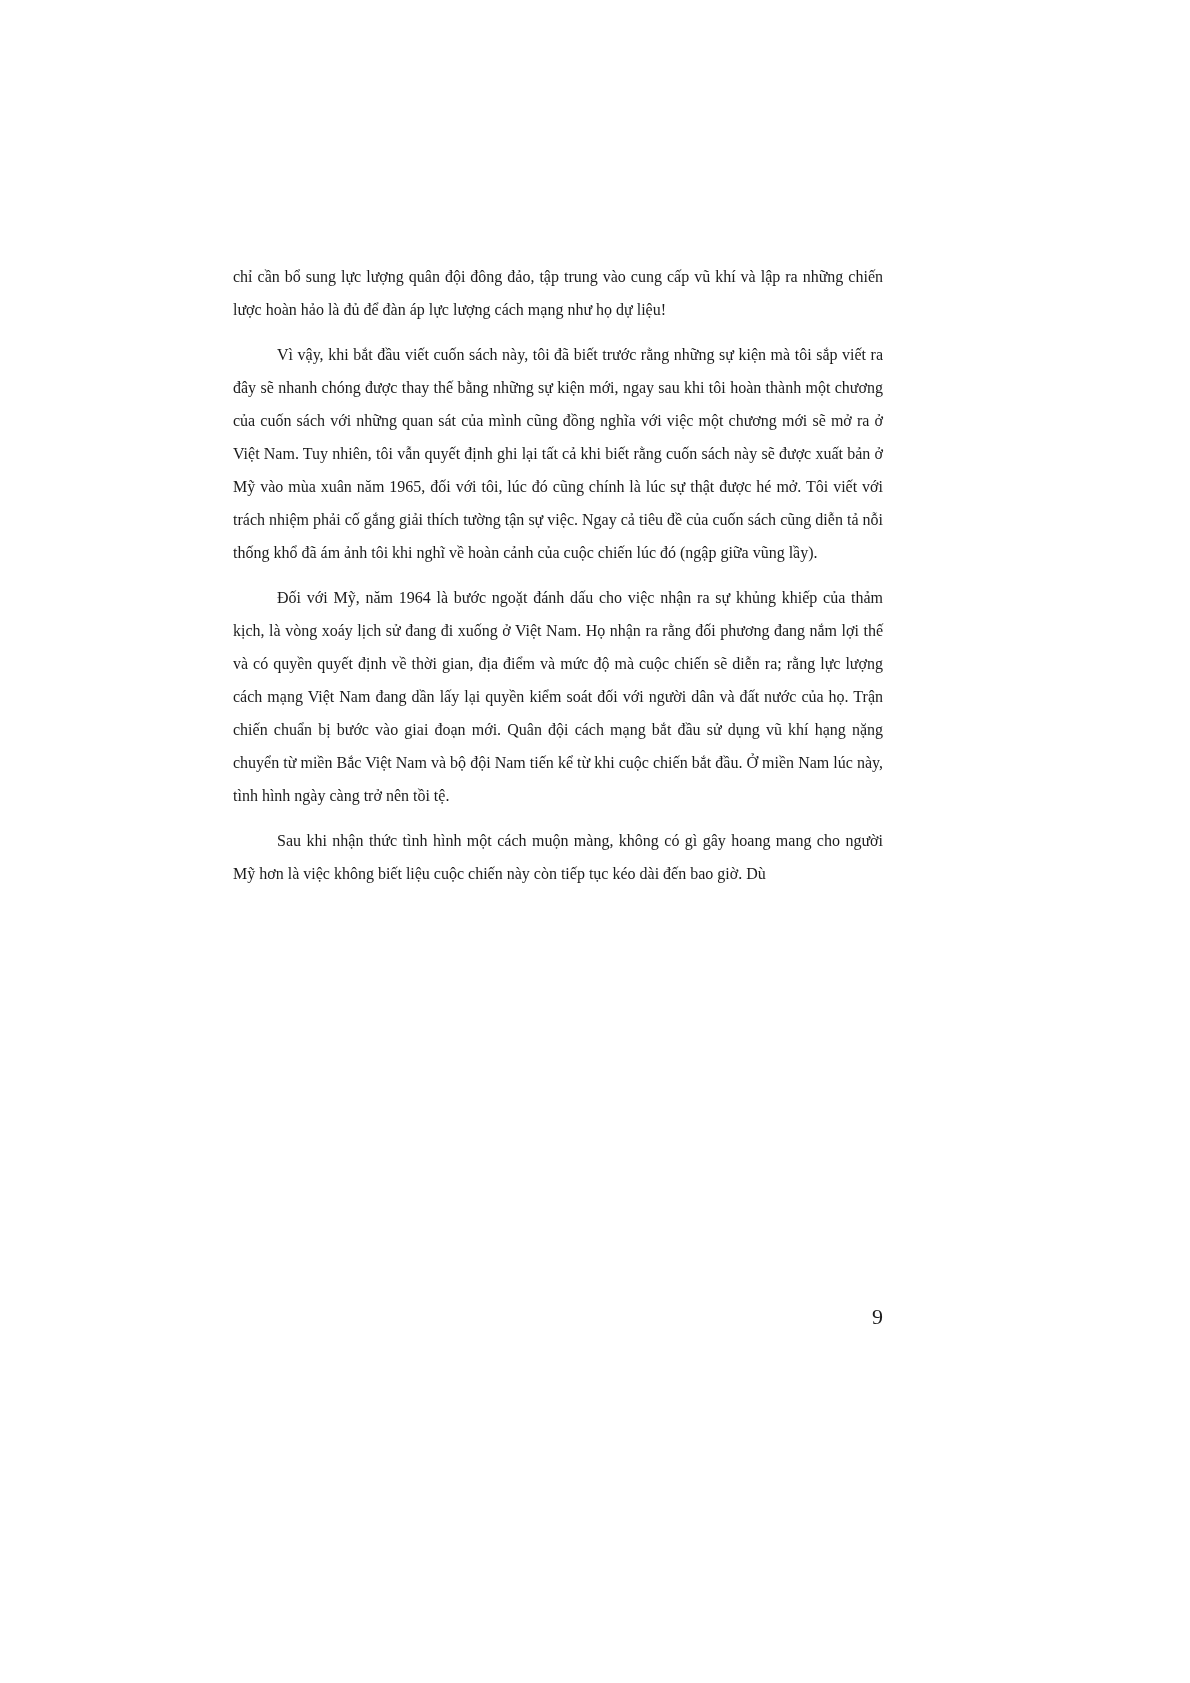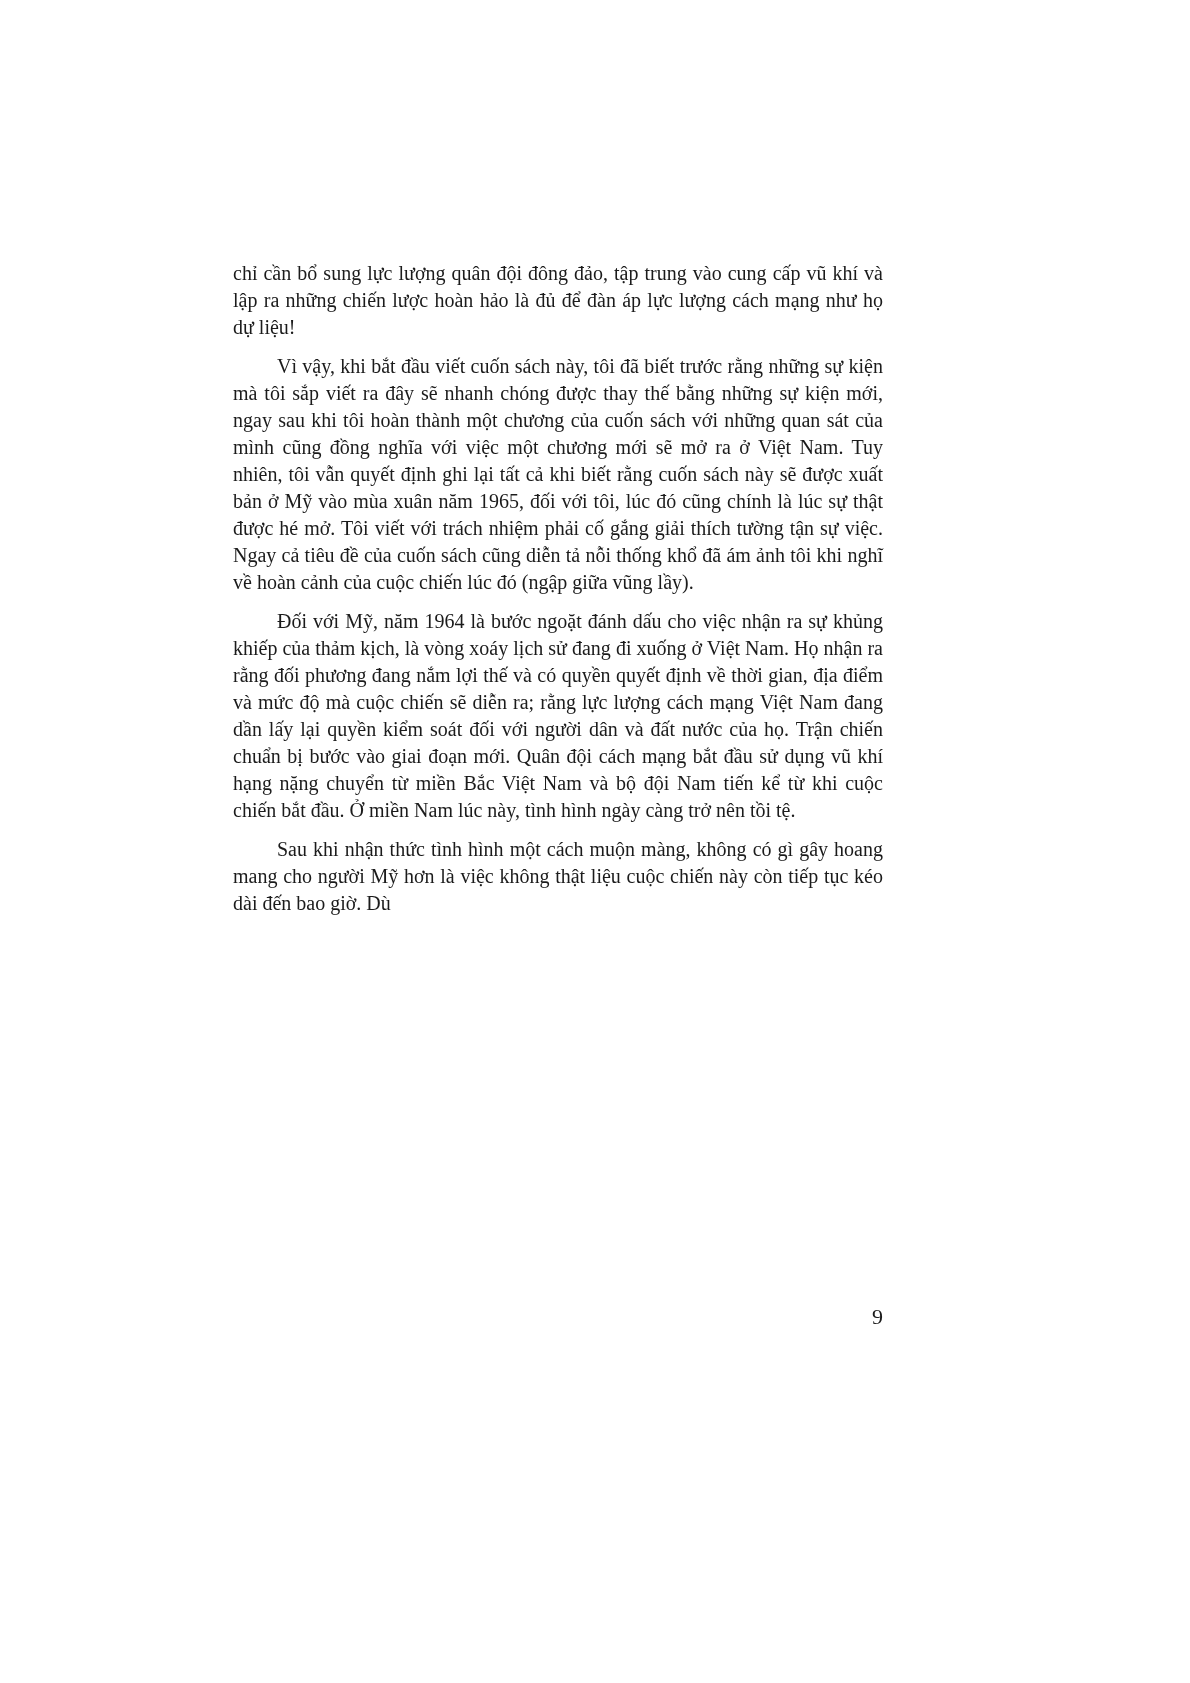--- a/index.html
+++ b/index.html
@@ -18,22 +18,22 @@
     .page {
       position: absolute;
       inset: 0;
       background: #ffffff;
     }
     .text-block {
       position: absolute;
       left: 233px;
       top: 260px;
       width: 650px;
-      font-size: 20px;
-      line-height: 27px;
+      font-size: 16px;
+      line-height: 33px;
       text-align: justify;
       text-rendering: optimizeLegibility;
     }
     .text-block p {
       margin: 0;
       padding: 0;
     }
     .text-block p.indent {
       text-indent: 44px;
       margin-top: 12px;
@@ -50,16 +50,16 @@
     }
   </style>
 </head>
 <body>
 
 <div class="page">
   <div class="text-block">
     <p>chỉ cần bổ sung lực lượng quân đội đông đảo, tập trung vào cung cấp vũ khí và lập ra những chiến lược hoàn hảo là đủ để đàn áp lực lượng cách mạng như họ dự liệu!</p>
     <p class="indent">Vì vậy, khi bắt đầu viết cuốn sách này, tôi đã biết trước rằng những sự kiện mà tôi sắp viết ra đây sẽ nhanh chóng được thay thế bằng những sự kiện mới, ngay sau khi tôi hoàn thành một chương của cuốn sách với những quan sát của mình cũng đồng nghĩa với việc một chương mới sẽ mở ra ở Việt Nam. Tuy nhiên, tôi vẫn quyết định ghi lại tất cả khi biết rằng cuốn sách này sẽ được xuất bản ở Mỹ vào mùa xuân năm 1965, đối với tôi, lúc đó cũng chính là lúc sự thật được hé mở. Tôi viết với trách nhiệm phải cố gắng giải thích tường tận sự việc. Ngay cả tiêu đề của cuốn sách cũng diễn tả nỗi thống khổ đã ám ảnh tôi khi nghĩ về hoàn cảnh của cuộc chiến lúc đó (ngập giữa vũng lầy).</p>
     <p class="indent">Đối với Mỹ, năm 1964 là bước ngoặt đánh dấu cho việc nhận ra sự khủng khiếp của thảm kịch, là vòng xoáy lịch sử đang đi xuống ở Việt Nam. Họ nhận ra rằng đối phương đang nắm lợi thế và có quyền quyết định về thời gian, địa điểm và mức độ mà cuộc chiến sẽ diễn ra; rằng lực lượng cách mạng Việt Nam đang dần lấy lại quyền kiểm soát đối với người dân và đất nước của họ. Trận chiến chuẩn bị bước vào giai đoạn mới. Quân đội cách mạng bắt đầu sử dụng vũ khí hạng nặng chuyển từ miền Bắc Việt Nam và bộ đội Nam tiến kể từ khi cuộc chiến bắt đầu. Ở miền Nam lúc này, tình hình ngày càng trở nên tồi tệ.</p>
-    <p class="indent">Sau khi nhận thức tình hình một cách muộn màng, không có gì gây hoang mang cho người Mỹ hơn là việc không thật liệu cuộc chiến này còn tiếp tục kéo dài đến bao giờ. Dù</p>
+    <p class="indent">Sau khi nhận thức tình hình một cách muộn màng, không có gì gây hoang mang cho người Mỹ hơn là việc không biết liệu cuộc chiến này còn tiếp tục kéo dài đến bao giờ. Dù</p>
   </div>
   <div class="page-number">9</div>
 </div>
 
 </body></html>

